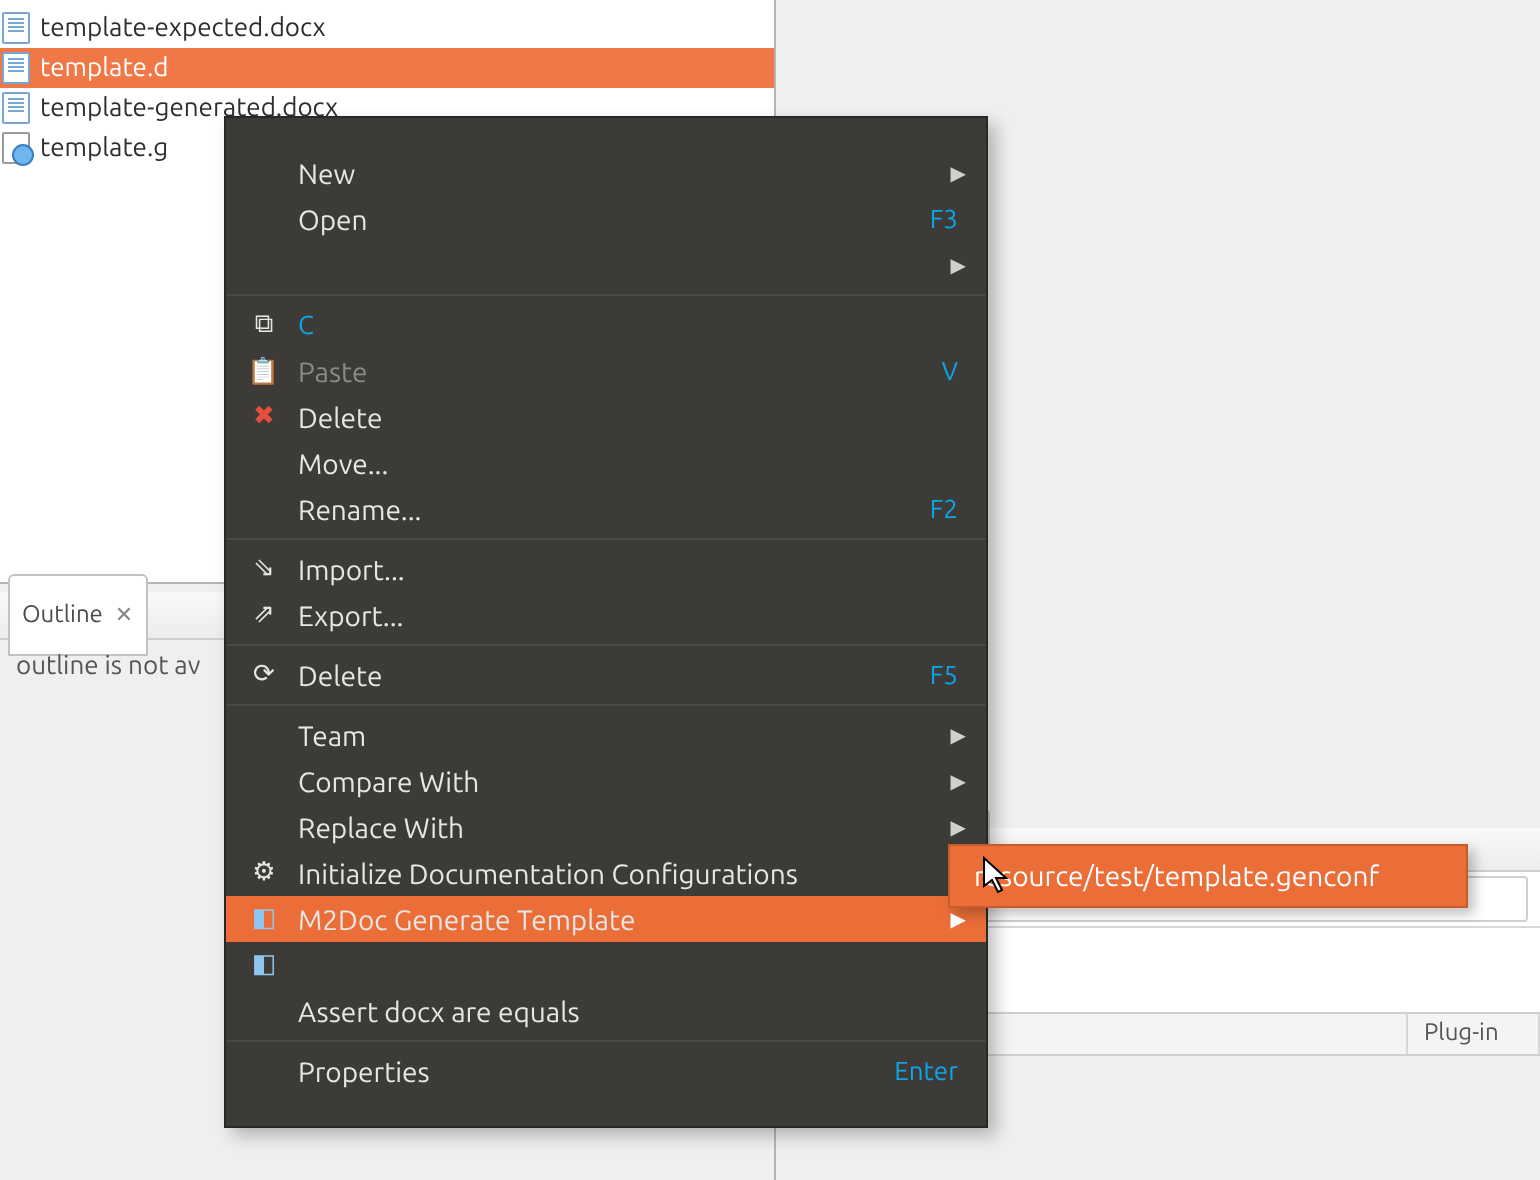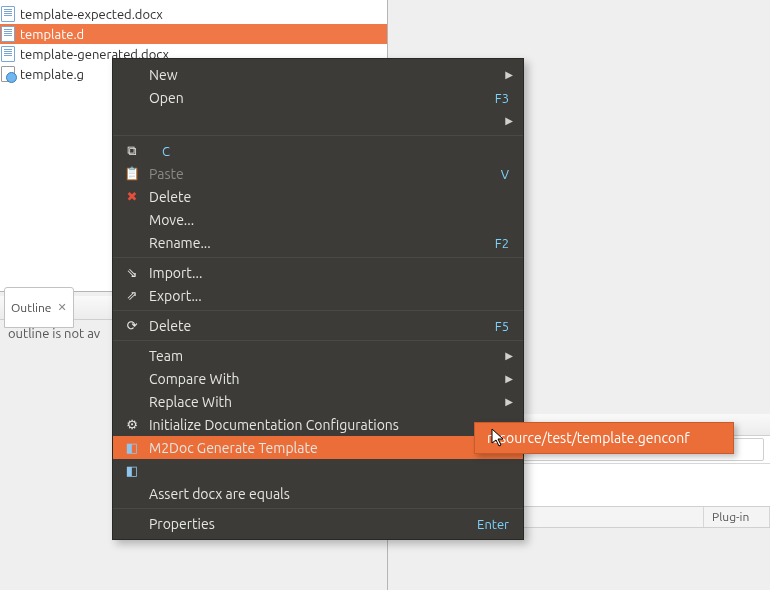--- a/index.html
+++ b/index.html
@@ -84,42 +84,42 @@
     height: 22px; font-size:12px; color:#555;
   }
   .col-header .col { padding: 3px 8px; border-right:1px solid #d6d6d6; }
   .col.msg { flex:1; }
   .col.plug { width: 66px; }
   .table-body { position:absolute; top:528px; left:0; right:0; bottom:0; background:#fff; }
   
   .ctx {
     position: absolute;
     left: 112px; top: 58px;
-    width: 412px;
+    width: 382px;
     background: #3c3b37;
     border: 1px solid #282824;
     box-shadow: 4px 4px 8px rgba(0,0,0,0.25);
     color: #e6e6e4;
     font-size: 14px;
-    padding: 4px 0;
+    padding: 16px 0;
   }
   .ctx .item {
     display: flex; align-items: center;
     height: 23px;
     padding: 0 14px 0 10px;
     position: relative;
   }
   .ctx .item.sel { background: #eb6e39; }
   .ctx .item.disabled { color: #8a8a86; }
   .ctx .item .mi {
     width: 18px; display:inline-flex; align-items:center; justify-content:center;
     margin-right: 8px; font-size: 13px;
   }
   .ctx .item .lbl { flex: 1; white-space: nowrap; }
-  .ctx .item .short { color: #7dd3fc; font-size: 13px; margin-left: 13px; }
+  .ctx .item .short { color: #0ea5e9; font-size: 13px; }
   .ctx .item .arrow {
     position: absolute; right: 10px;
     font-size: 10px; color: #d0d0cd;
   }
   .ctx .item.sel .arrow { color:#fff; }
   .ctx .sep { height:1px; background:#2d2c28; margin: 3px 0; border-bottom:1px solid #4a4945; }
   .submenu {
     position: absolute;
     left: 474px; top: 422px;
     min-width: 260px;

